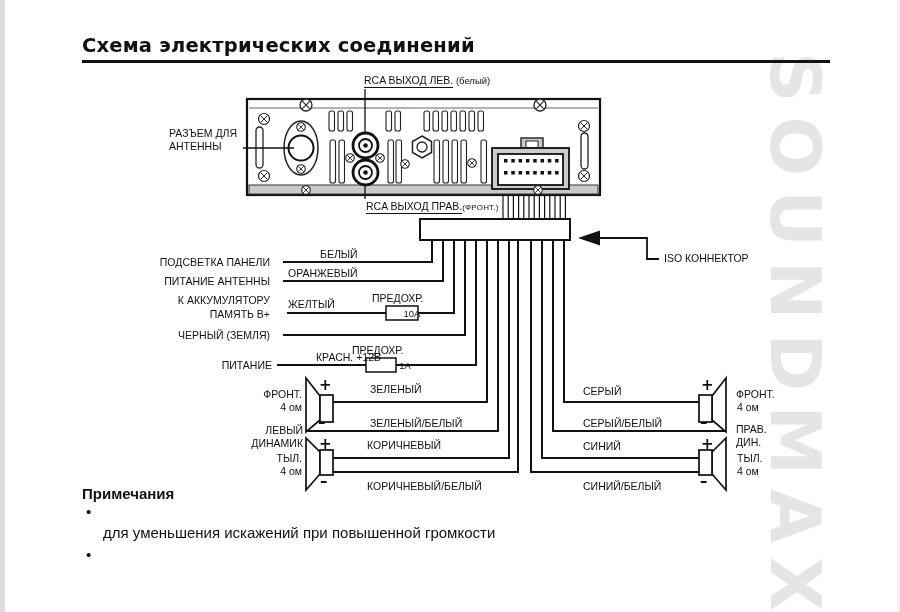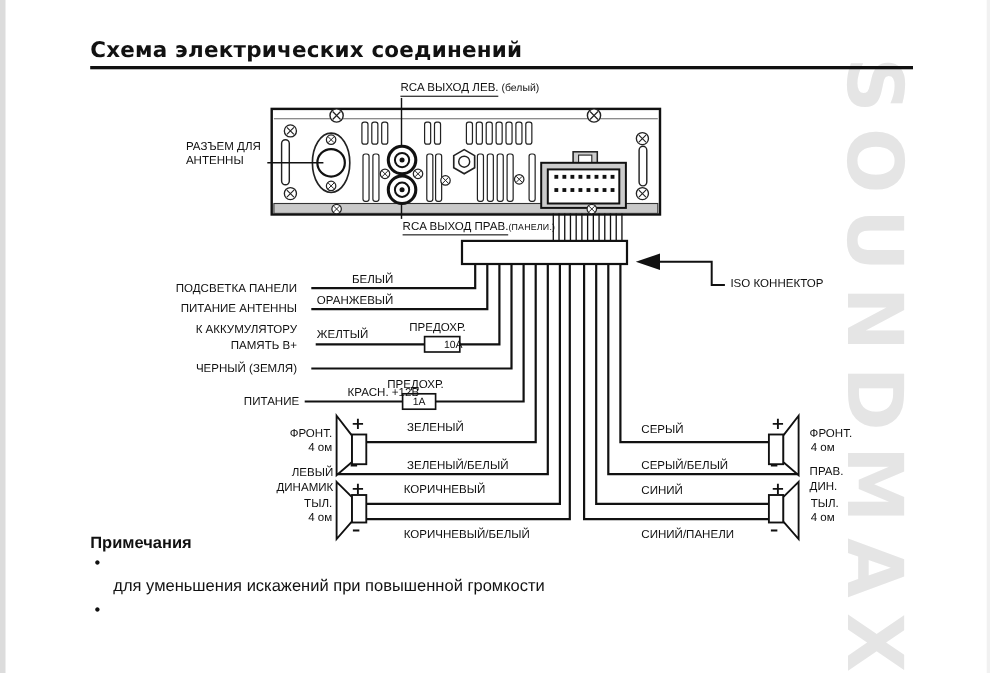--- a/index.html
+++ b/index.html
@@ -213,47 +213,47 @@
       <g>
         <path d="M726,438 L712,452 L712,474 L726,490 Z"></path>
           <rect x="699" y="450" width="13" height="25"></rect>
       </g>
     </g>
   </svg>
 
   <div class="abs lbl" style="left:364px;top:74px;"><span class="underlined">RCA ВЫХОД ЛЕВ.</span><span class="small-note"> (белый)</span></div>
   <div class="abs lbl" style="left:169px;top:127px;">РАЗЪЕМ ДЛЯ</div>
   <div class="abs lbl" style="left:169px;top:140px;">АНТЕННЫ</div>
-  <div class="abs lbl" style="left:366px;top:200px;"><span class="underlined">RCA ВЫХОД ПРАВ.</span><span class="tiny-note">(ПАНЕЛИ.)</span></div>
+  <div class="abs lbl" style="left:366px;top:200px;"><span class="underlined">RCA ВЫХОД ПРАВ.</span><span class="tiny-note">(ФРОНТ.)</span></div>
   <div class="abs lbl" style="left:664px;top:252px;">ISO КОННЕКТОР</div>
 
   <div class="abs lbl lbl-r" style="left:120px;top:256px;width:150px;">ПОДСВЕТКА ПАНЕЛИ</div>
   <div class="abs lbl lbl-r" style="left:120px;top:275px;width:150px;">ПИТАНИЕ АНТЕННЫ</div>
   <div class="abs lbl lbl-r" style="left:120px;top:294px;width:150px;">К АККУМУЛЯТОРУ</div>
   <div class="abs lbl lbl-r" style="left:120px;top:308px;width:150px;">ПАМЯТЬ В+</div>
   <div class="abs lbl lbl-r" style="left:120px;top:329px;width:150px;">ЧЕРНЫЙ (ЗЕМЛЯ)</div>
   <div class="abs lbl lbl-r" style="left:122px;top:359px;width:150px;">ПИТАНИЕ</div>
 
   <div class="abs wirelbl" style="left:288px;top:248px;padding-left:32px;">БЕЛЫЙ</div>
   <div class="abs wirelbl" style="left:288px;top:267px;">ОРАНЖЕВЫЙ</div>
   <div class="abs wirelbl" style="left:288px;top:298px;">ЖЕЛТЫЙ</div>
   <div class="abs wirelbl" style="left:372px;top:292px;">ПРЕДОХР.</div>
   <div class="abs fuse-txt" style="left:386px;top:307px;width:52px;">10А</div>
   <div class="abs wirelbl" style="left:276px;top:351px;padding-left:40px;">КРАСН. +12В</div>
   <div class="abs wirelbl" style="left:352px;top:344px;">ПРЕДОХР.</div>
-  <div class="abs fuse-txt" style="left:366px;top:359px;width:30px;">1А</div>
+  <div class="abs fuse-txt" style="left:366px;top:359px;width:30px;padding-left:24px;">1А</div>
 
   <div class="abs wirelbl" style="left:370px;top:383px;">ЗЕЛЕНЫЙ</div>
   <div class="abs wirelbl" style="left:370px;top:417px;">ЗЕЛЕНЫЙ/БЕЛЫЙ</div>
   <div class="abs wirelbl" style="left:367px;top:439px;">КОРИЧНЕВЫЙ</div>
   <div class="abs wirelbl" style="left:367px;top:480px;">КОРИЧНЕВЫЙ/БЕЛЫЙ</div>
   <div class="abs wirelbl" style="left:583px;top:385px;">СЕРЫЙ</div>
   <div class="abs wirelbl" style="left:583px;top:417px;">СЕРЫЙ/БЕЛЫЙ</div>
   <div class="abs wirelbl" style="left:583px;top:440px;">СИНИЙ</div>
-  <div class="abs wirelbl" style="left:583px;top:480px;">СИНИЙ/ПАНЕЛИ</div>
+  <div class="abs wirelbl" style="left:583px;top:480px;">СИНИЙ/БЕЛЫЙ</div>
 
   <div class="abs lbl lbl-r" style="left:252px;top:388px;width:50px;">ФРОНТ.</div>
   <div class="abs lbl lbl-r" style="left:252px;top:401px;width:50px;">4 ом</div>
   <div class="abs lbl lbl-r" style="left:243px;top:424px;width:60px;">ЛЕВЫЙ</div>
   <div class="abs lbl lbl-r" style="left:243px;top:437px;width:60px;">ДИНАМИК</div>
   <div class="abs lbl lbl-r" style="left:252px;top:452px;width:50px;">ТЫЛ.</div>
   <div class="abs lbl lbl-r" style="left:252px;top:465px;width:50px;">4 ом</div>
 
   <div class="abs lbl" style="left:736px;top:388px;">ФРОНТ.</div>
   <div class="abs lbl" style="left:737px;top:401px;">4 ом</div>

